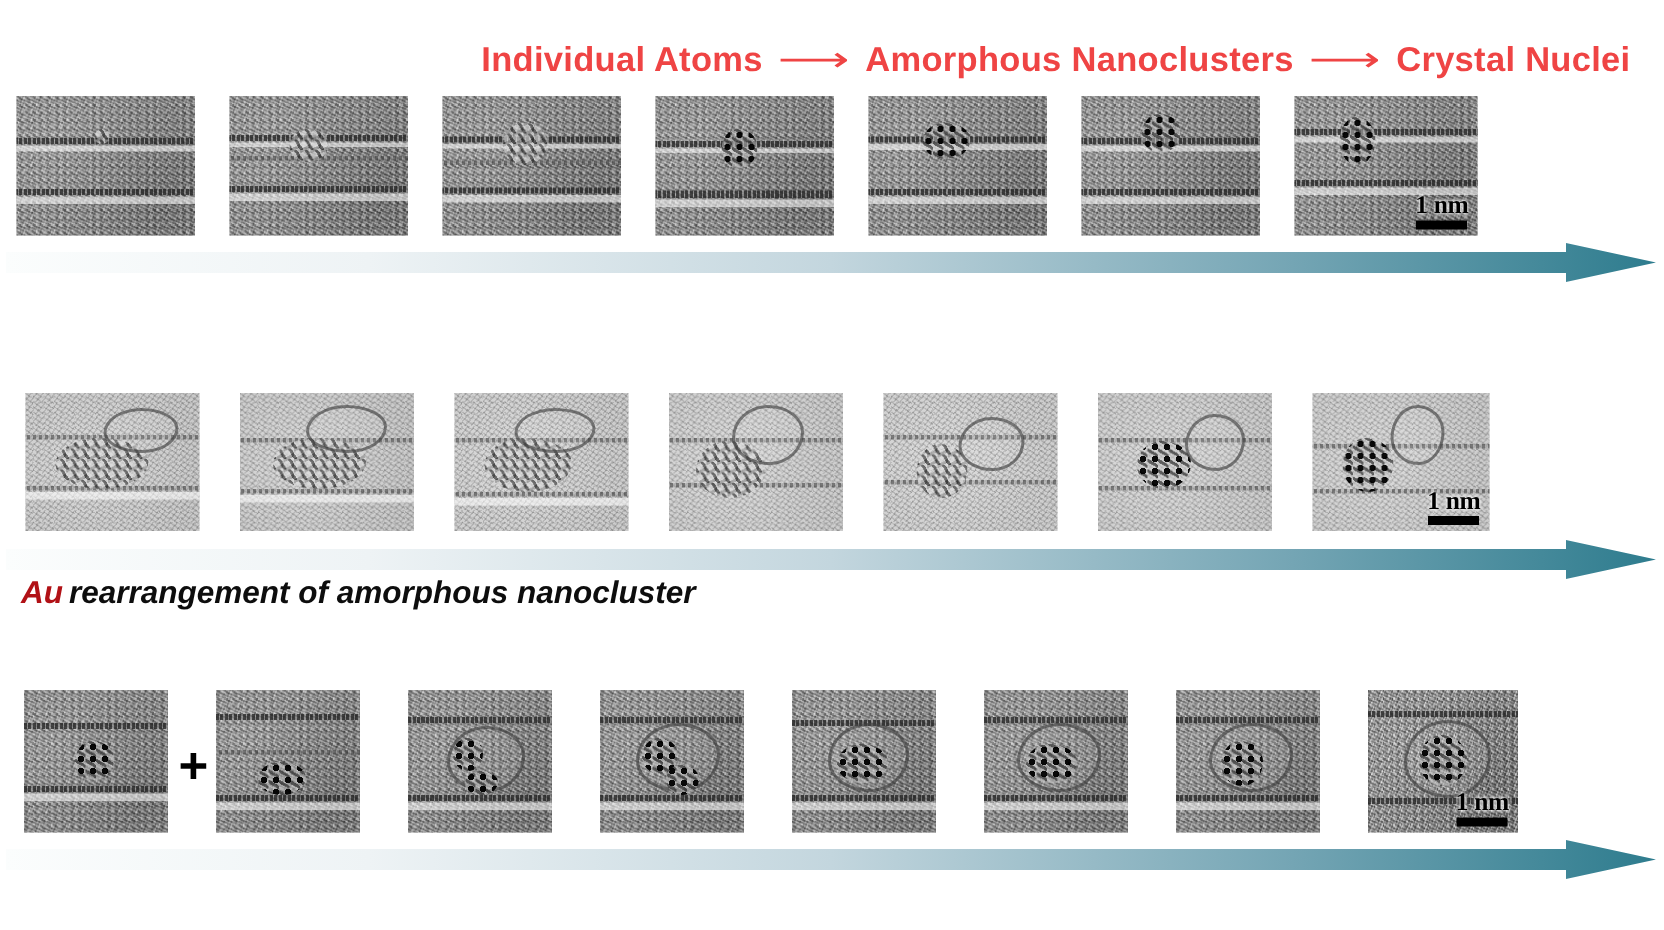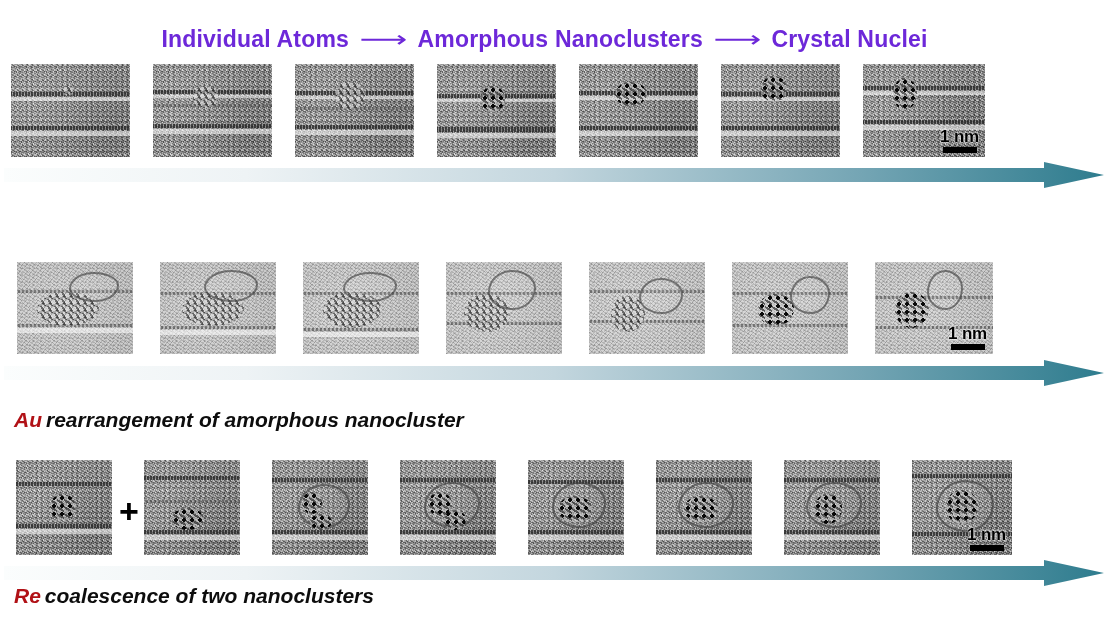--- a/index.html
+++ b/index.html
@@ -14,24 +14,24 @@
     overflow: hidden;
     font-family: "Liberation Sans", sans-serif;
   }
 
   
   #figure-title {
     position: absolute;
     left: 0;
     top: 26px;
     width: 1089px;
-    text-align: center;
+    text-align: right;
     font-size: 23px;
     font-weight: bold;
-    color: #6d28d9;
+    color: #ef4444;
     letter-spacing: 0.2px;
     white-space: nowrap;
   }
   #figure-title .seg { margin: 0 2px; }
   #figure-title .arrow-glyph {
     display: inline-block;
     margin: 0 9px;
     font-size: 23px;
     font-weight: normal;
     transform: scaleX(1.45);
@@ -48,20 +48,21 @@
     left: 0; top: 0;
     width: 1109px;
     height: 96px;
   }
 
   .tem-panel {
     position: absolute;
     top: 0;
     overflow: hidden;
     background-color: #a8a8a8;
+    font-family: Liberation Serif, serif;
   }
 
   
   .tem-panel .noise {
     position: absolute;
     left: -20%; top: -20%;
     width: 140%; height: 140%;
     opacity: 1;
   }
 
@@ -181,21 +182,21 @@
   .caption {
     position: absolute;
     left: 14px;
     font-size: 21px;
     font-weight: bold;
     font-style: italic;
     color: #0d0d0d;
     white-space: nowrap;
   }
   #row-fe .caption { top: 122px; }
-  #row-au .caption { top: 122px; margin-top: 24px; }
+  #row-au .caption { top: 122px; }
   #row-re .caption { top: 124px; }
   .caption .elem {
     color: #b11116;
     margin-right: 4px;
   }
 </style>
 </head>
 <body>
 
 <div id="figure-title">
@@ -467,16 +468,13 @@
         <stop offset="0%" stop-color="#fbfdfd"></stop>
         <stop offset="22%" stop-color="#eef3f5"></stop>
         <stop offset="50%" stop-color="#c3d6de"></stop>
         <stop offset="78%" stop-color="#74a5b4"></stop>
         <stop offset="100%" stop-color="#2e7c8e"></stop>
       </linearGradient>
     </defs>
     <polygon points="0,6 1040,6 1040,0 1100,13 1040,26 1040,20 0,20" fill="url(#gradRe)"></polygon>
   </svg>
 
-  <div class="caption">
-    <span class="elem">Re</span><span>coalescence of two nanoclusters</span>
-  </div>
 </div>
 
 </body></html>

